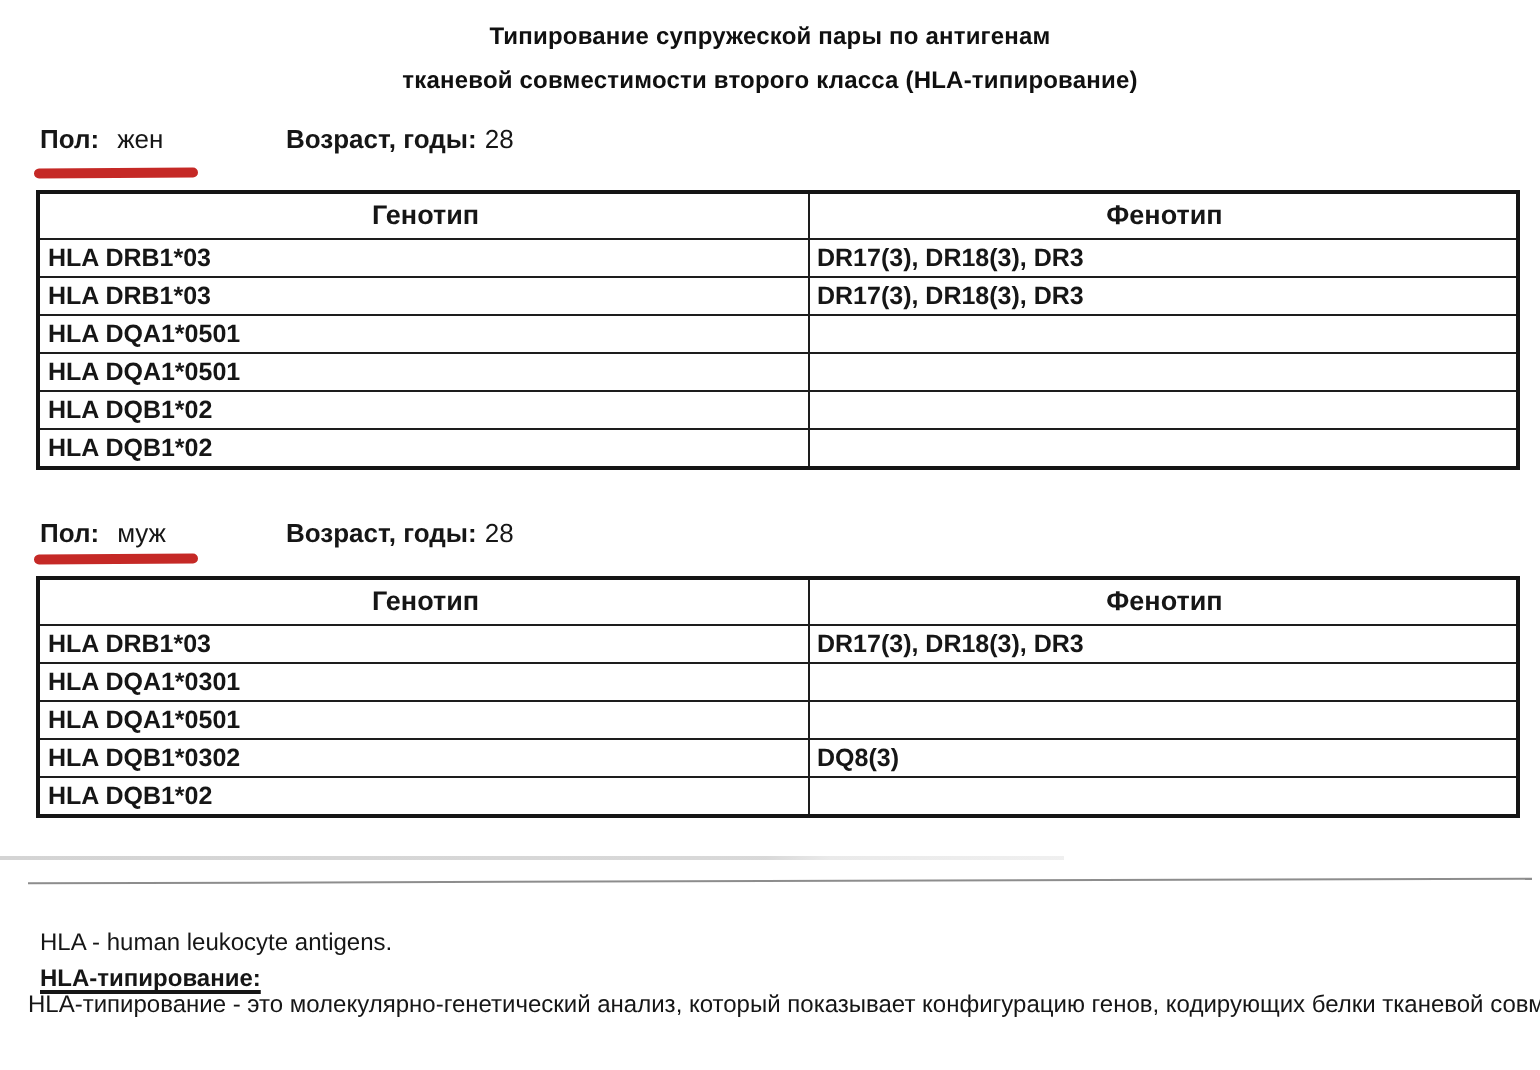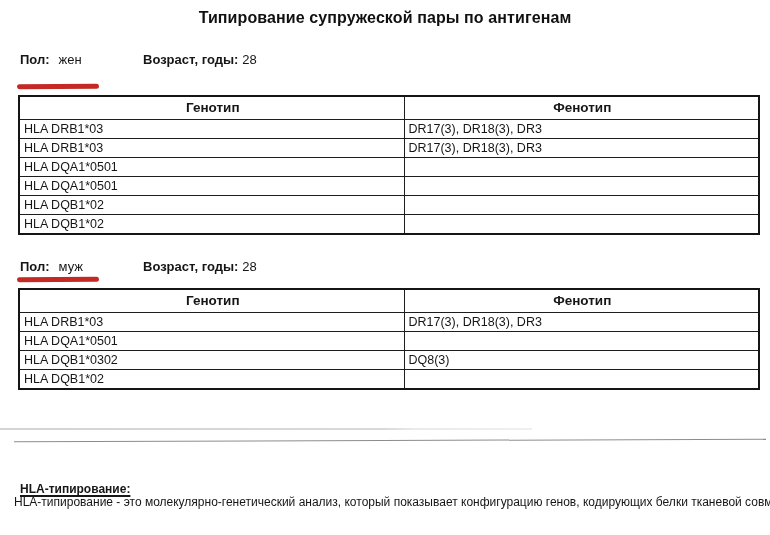--- a/index.html
+++ b/index.html
@@ -5,41 +5,41 @@
   html, body { margin:0; padding:0; background:#ffffff; }
   .page {
     position:relative; width:770px; height:535px; background:#ffffff;
     font-family:"Liberation Sans", sans-serif; color:#161616; overflow:hidden;
   }
   .b { font-weight:bold; }
   .u { text-decoration:underline; text-decoration-thickness:1.5px; text-underline-offset:2px; }
 
   .title {
     position:absolute; top:7px; left:0; width:770px; text-align:center;
-    font-weight:bold; font-size:16px; line-height:22px; letter-spacing:0.1px; color:#101010;
+    font-weight:bold; font-size:12px; line-height:22px; letter-spacing:0.1px; color:#101010;
   }
 
   .meta { position:absolute; left:20px; height:16px; font-size:13px; white-space:nowrap; }
   .meta .sex-value { margin-left:9px; }
   .meta .age-wrap { position:absolute; left:123px; top:0; white-space:nowrap; }
   .meta .age-wrap .val { margin-left:4px; }
 
   .redline {
     position:absolute; left:17px; width:82px; height:5px;
     border-radius:3px; transform:rotate(-0.3deg);
   }
 
   table.t {
     position:absolute; left:18px; width:742px; border-collapse:collapse;
     table-layout:fixed; font-size:12.5px; border:2px solid #151515;
   }
   table.t col.c1 { width:385px; }
   table.t th, table.t td {
     border:1.6px solid #1d1d1d; padding:0 2px 0 4px; text-align:left;
-    white-space:nowrap; overflow:hidden; height:18px; line-height:18px;
+    white-space:nowrap; overflow:hidden; height:18px; line-height:18px;font-weight:bold;
   }
   table.t th { height:22px; line-height:22px; font-size:13.5px; font-weight:bold;text-align:center; }
 
   .artifact {
     position:absolute; top:428px; left:0; width:532px; height:2px; opacity:0.5;
     background:linear-gradient(to right,#a9a9a9 0%,#b2b2b2 72%,#d5d5d5 78%,#e0e0e0 100%);
   }
   .divider {
     position:absolute; top:440px; left:14px; width:752px; height:1.4px;
     background:#8d8d8d; transform:rotate(-0.18deg);
@@ -47,23 +47,24 @@
   .f-head { position:absolute; top:446px; left:20px; font-size:12.5px; font-weight:bold; white-space:nowrap; }
   .f-line { position:absolute; left:20px; font-size:12px; white-space:nowrap; }
 </style>
 </head>
 <body>
 
 <div class="page">
 
   <div class="title">
     <div>Типирование супружеской пары по антигенам</div>
+    <div>тканевой совместимости второго класса (HLA-типирование)</div>
   </div>
 
-  <div class="meta" style="top:52px;">
+  <div class="meta" style="top:62px;">
     <span class="b">Пол:</span><span class="sex-value">жен</span>
     <span class="age-wrap">
       <span class="b">Возраст, годы:</span><span class="val">28</span>
     </span>
   </div>
   <div class="redline" style="top:84px; background:#c52926;"></div>
 
   <table class="t" style="top:95px;">
     <colgroup>
         <col class="c1">
@@ -121,32 +122,37 @@
         <th>Генотип</th>
         <th>Фенотип</th>
       </tr>
     </thead>
     <tbody>
       <tr>
           <td>HLA DRB1*03</td>
           <td>DR17(3), DR18(3), DR3</td>
         </tr>
       <tr>
+          <td>HLA DQA1*0301</td>
+          <td></td>
+        </tr>
+      <tr>
           <td>HLA DQA1*0501</td>
           <td></td>
         </tr>
       <tr>
           <td>HLA DQB1*0302</td>
           <td>DQ8(3)</td>
         </tr>
       <tr>
           <td>HLA DQB1*02</td>
           <td></td>
         </tr>
     </tbody>
   </table>
 
   <div class="artifact"></div>
   <div class="divider"></div>
+  <div class="f-line" style="top:464px;">HLA - human leukocyte antigens.</div>
   <div class="f-line b u" style="top:482px;">HLA-типирование:</div>
   <div class="f-line" style="top:495px; left:14px;">HLA-типирование - это молекулярно-генетический анализ, который показывает конфигурацию генов, кодирующих белки тканевой совместимости.</div>
 
 </div>
 
 </body></html>

